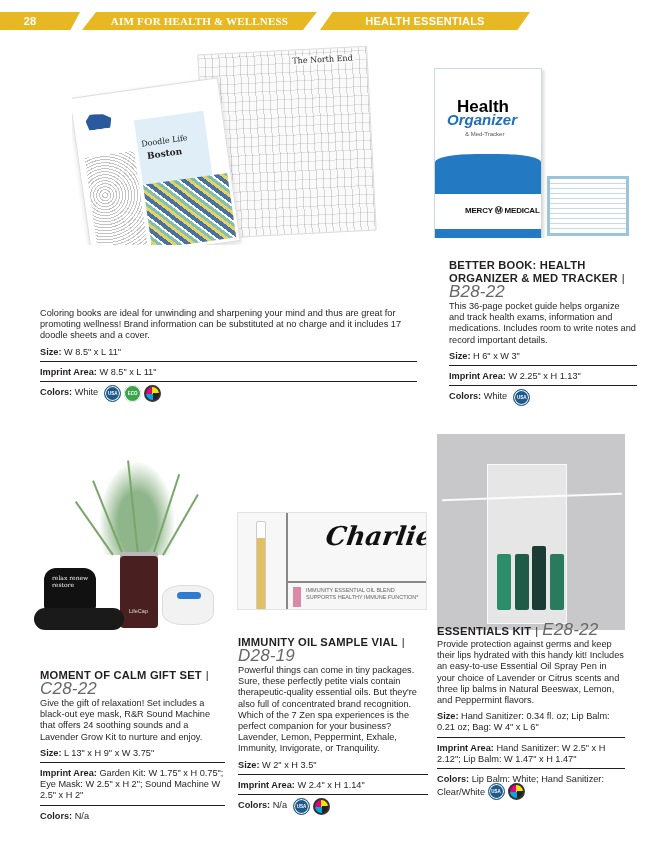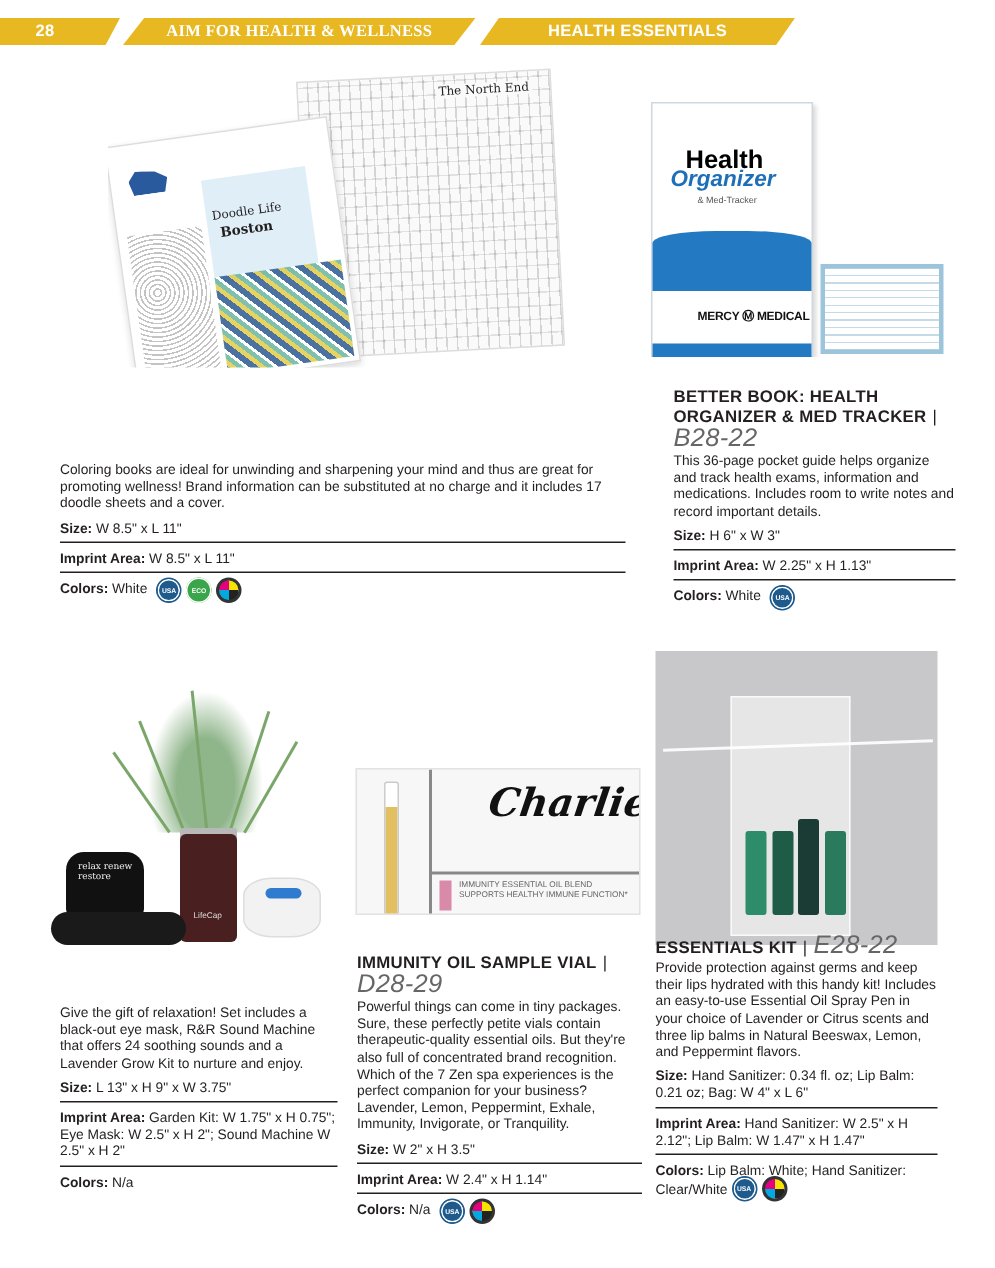--- a/index.html
+++ b/index.html
@@ -178,30 +178,31 @@
   <div class="spec"><b>Imprint Area:</b> <span>W 2.25" x H 1.13"</span></div>
   <div class="colors">
     <span><b>Colors:</b> <span>White</span></span>
     <span class="badges">
         <span class="badge usa">USA</span>
       </span>
   </div>
 </div>
 
 <div class="product" id="p3">
+  <div class="ptitle"><span>MOMENT OF CALM GIFT SET</span><span class="pipe">|</span><br><span class="sku">C28-22</span></div>
   <div class="desc">Give the gift of relaxation!  Set includes a black-out eye mask, R&amp;R Sound Machine that offers 24 soothing sounds and a Lavender Grow Kit to nurture and enjoy.</div>
   <div class="spec"><b>Size:</b> <span>L 13" x H 9" x W 3.75"</span></div>
   <div class="spec"><b>Imprint Area:</b> <span>Garden Kit: W 1.75" x H 0.75"; Eye Mask: W 2.5" x H 2"; Sound Machine W 2.5" x H 2"</span></div>
   <div class="colors">
     <span><b>Colors:</b> <span>N/a</span></span>
   </div>
 </div>
 
 <div class="product" id="p4">
-  <div class="ptitle"><span>IMMUNITY OIL SAMPLE VIAL</span><span class="pipe">|</span><br><span class="sku">D28-29</span></div>
+  <div class="ptitle"><span>IMMUNITY OIL SAMPLE VIAL</span><span class="pipe">|</span><br><span class="sku">D28-19</span></div>
   <div class="desc">Powerful things can come in tiny packages. Sure, these perfectly petite vials contain therapeutic-quality essential oils. But they're also full of concentrated brand recognition. Which of the 7 Zen spa experiences is the perfect companion for your business? Lavender, Lemon, Peppermint, Exhale, Immunity, Invigorate, or Tranquility.</div>
   <div class="spec"><b>Size:</b> <span>W 2" x H 3.5"</span></div>
   <div class="spec"><b>Imprint Area:</b> <span>W 2.4" x H 1.14"</span></div>
   <div class="colors">
     <span><b>Colors:</b> <span>N/a</span></span>
     <span class="badges">
       <span class="badge usa">USA</span>
       <span class="badge cmyk"></span>
     </span>
   </div>

